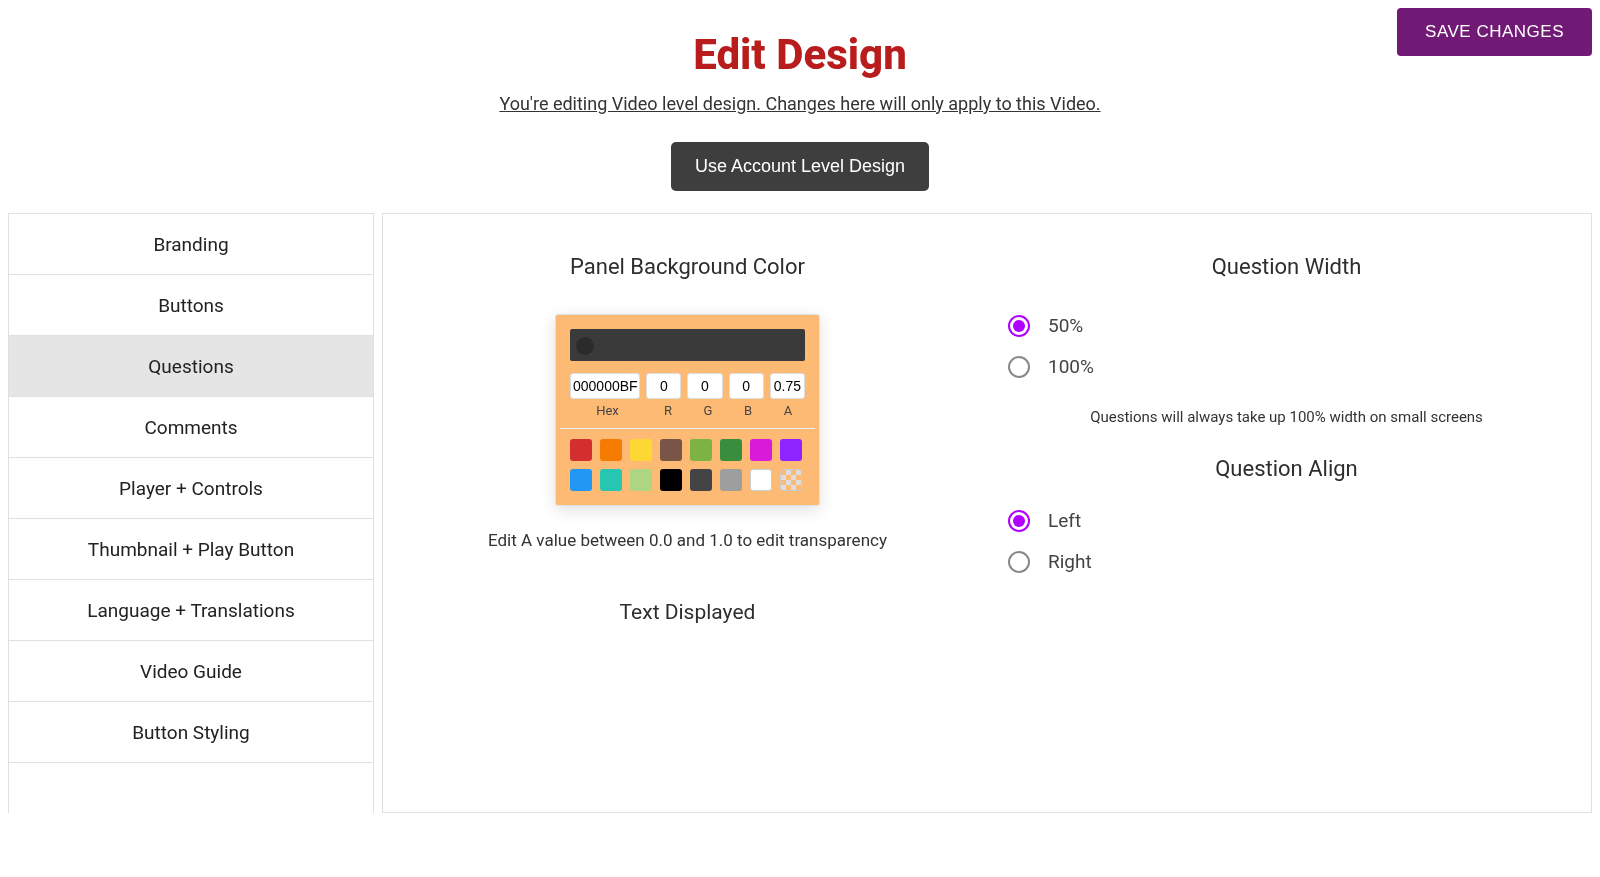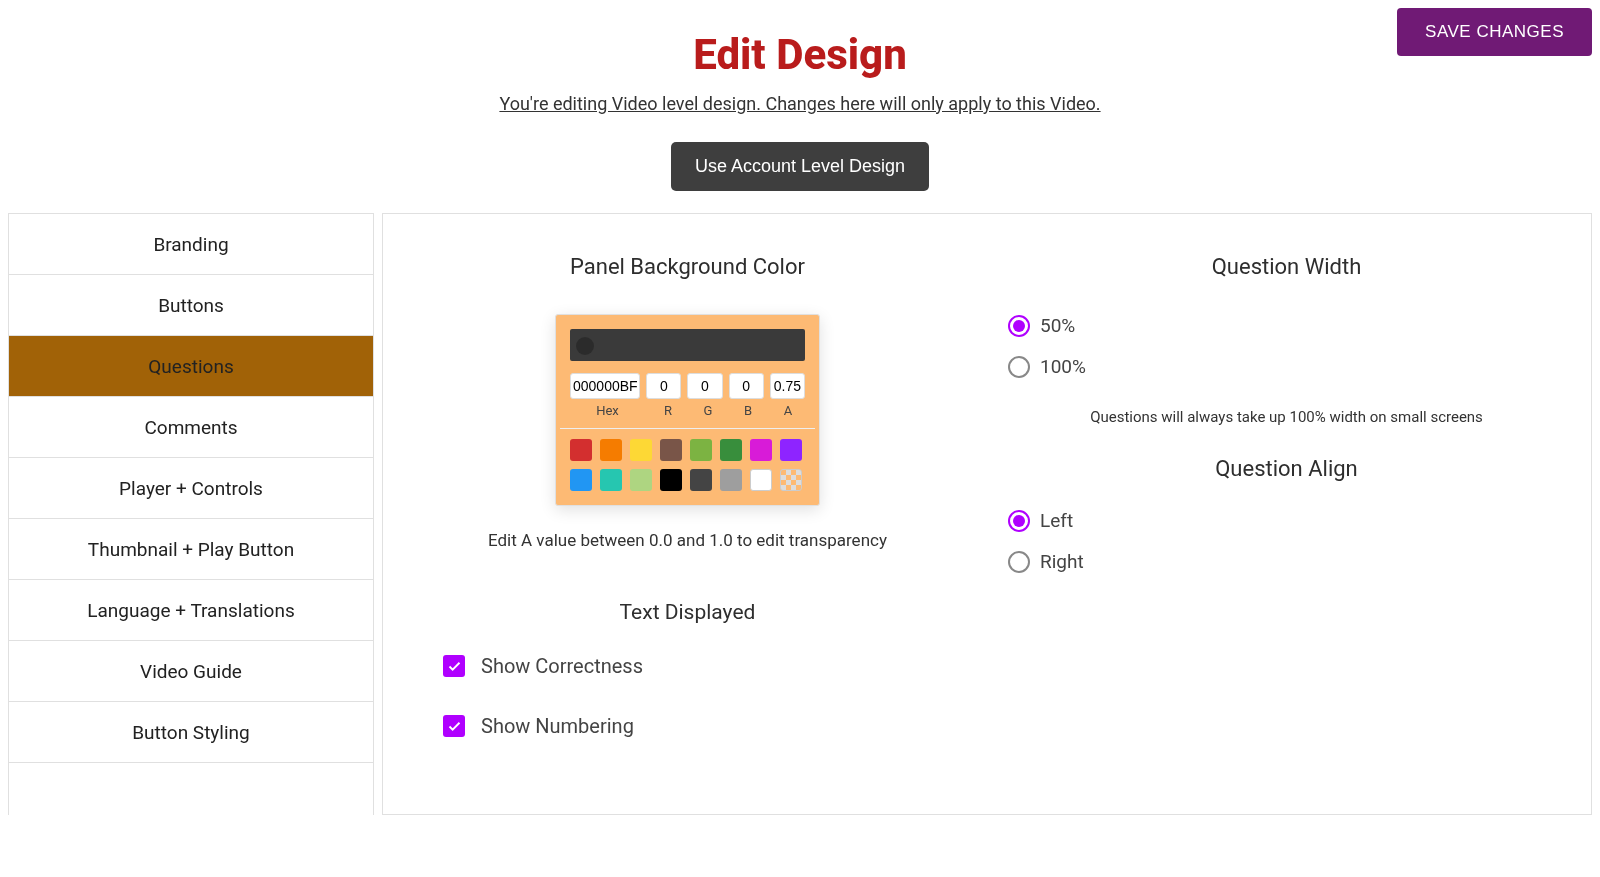--- a/index.html
+++ b/index.html
@@ -63,21 +63,21 @@
     height: 61px;
     border-bottom: 1px solid #e0e0e0;
     display: flex;
     align-items: center;
     justify-content: center;
     font-size: 19px;
     color: #222;
     cursor: pointer;
   }
   .sidebar-item.active {
-    background: #a16207;
+    background: #e5e5e5;
   }
   .panel {
     flex: 1;
     border: 1px solid #e0e0e0;
     min-height: 600px;
     display: flex;
     gap: 10px;
     padding: 40px 10px 40px 10px;
   }
   .col {
@@ -153,21 +153,21 @@
     font-size:21px;
     color:#2e2e2e;
     margin:50px 0 30px 0;
     font-weight:400;
   }
   
   .radio-group { padding-left:16px; }
   .radio-row {
     display:flex;
     align-items:center;
-    gap:10px;
+    gap:18px;
     margin-bottom:18px;
     cursor:pointer;
   }
   .radio {
     width:22px; height:22px;
     border:2px solid #888;
     border-radius:50%;
     display:flex; align-items:center; justify-content:center;
   }
   .radio.checked { border-color:#b000ff; }
@@ -261,38 +261,20 @@
             <div class="sw" style="background: rgb(68, 68, 68);"></div>
             <div class="sw" style="background: rgb(158, 158, 158);"></div>
             <div class="sw outline" style="background: rgb(255, 255, 255);"></div>
             <div class="sw checker"></div>
           </div>
       </div>
 
       <div class="hint">Edit A value between 0.0 and 1.0 to edit transparency</div>
 
       <div class="subsection-title">Text Displayed</div>
-      <div class="check-group" id="text-displayed-group">
-          <div class="check-row">
-            <div class="checkbox">
-              <svg viewBox="0 0 24 24">
-                <polyline points="4 12 9 17 20 6"></polyline>
-              </svg>
-            </div>
-            <div class="check-label">Show Correctness</div>
-          </div>
-          <div class="check-row">
-            <div class="checkbox">
-              <svg viewBox="0 0 24 24">
-                <polyline points="4 12 9 17 20 6"></polyline>
-              </svg>
-            </div>
-            <div class="check-label">Show Numbering</div>
-          </div>
-        </div>
     </div>
 
     <div class="col">
       <div class="section-title">Question Width</div>
       <div class="radio-group" id="width-group">
           <div class="radio-row">
             <div class="radio checked"></div>
             <div class="radio-label">50%</div>
           </div>
           <div class="radio-row">

